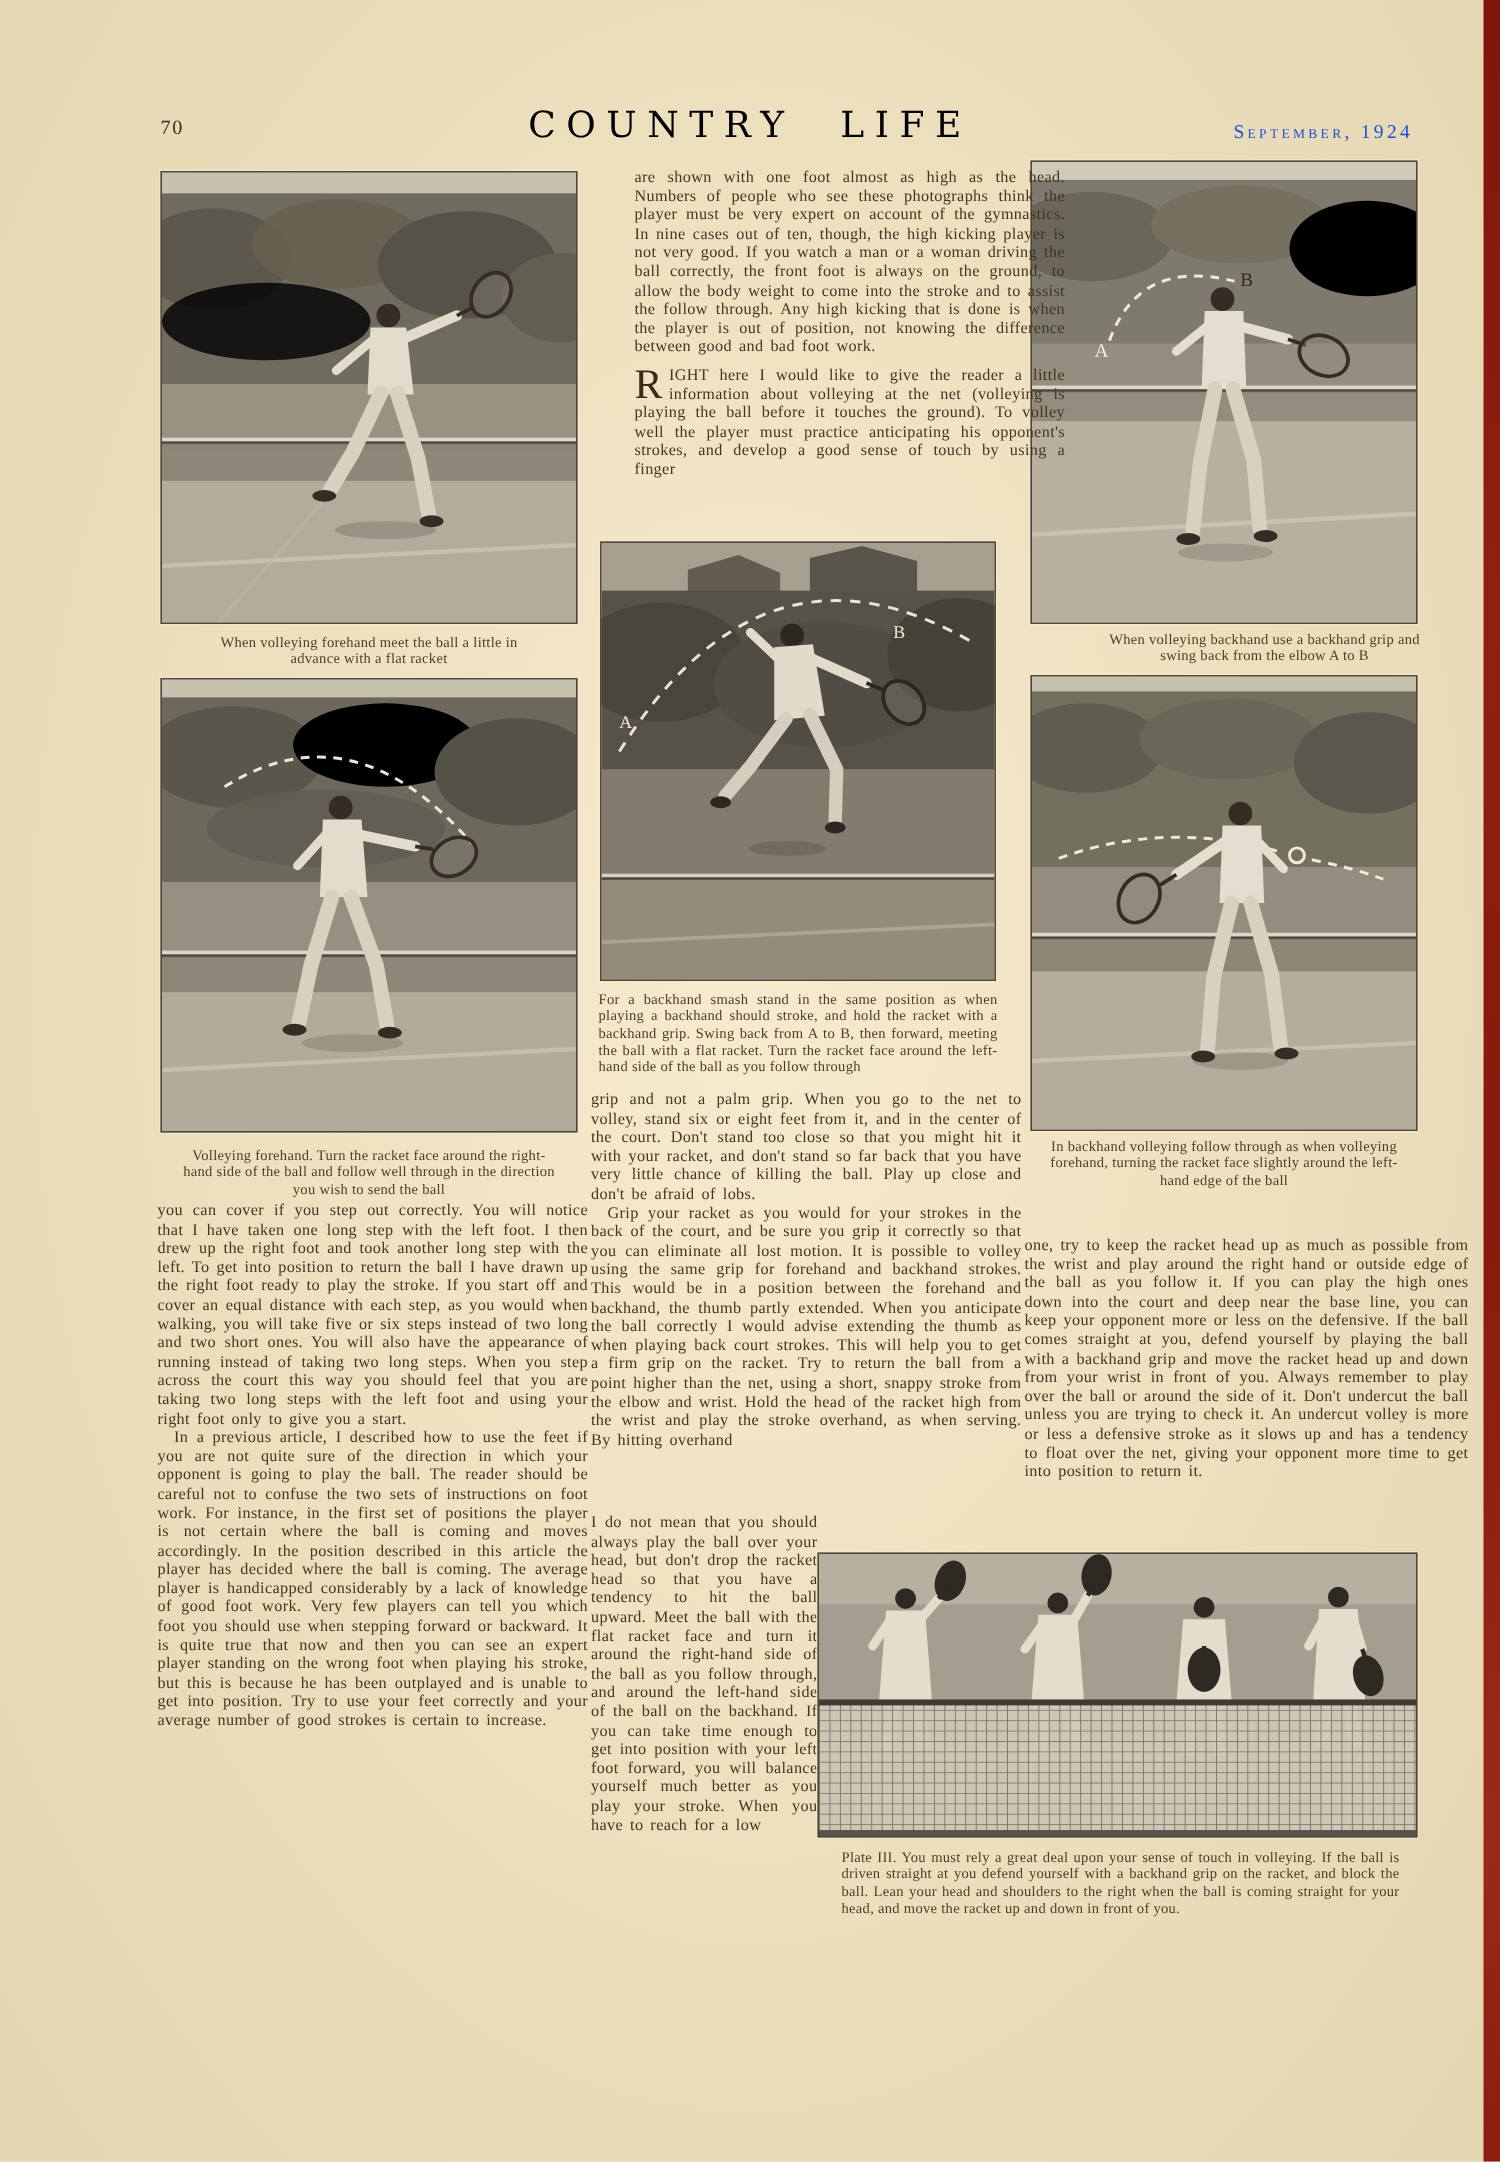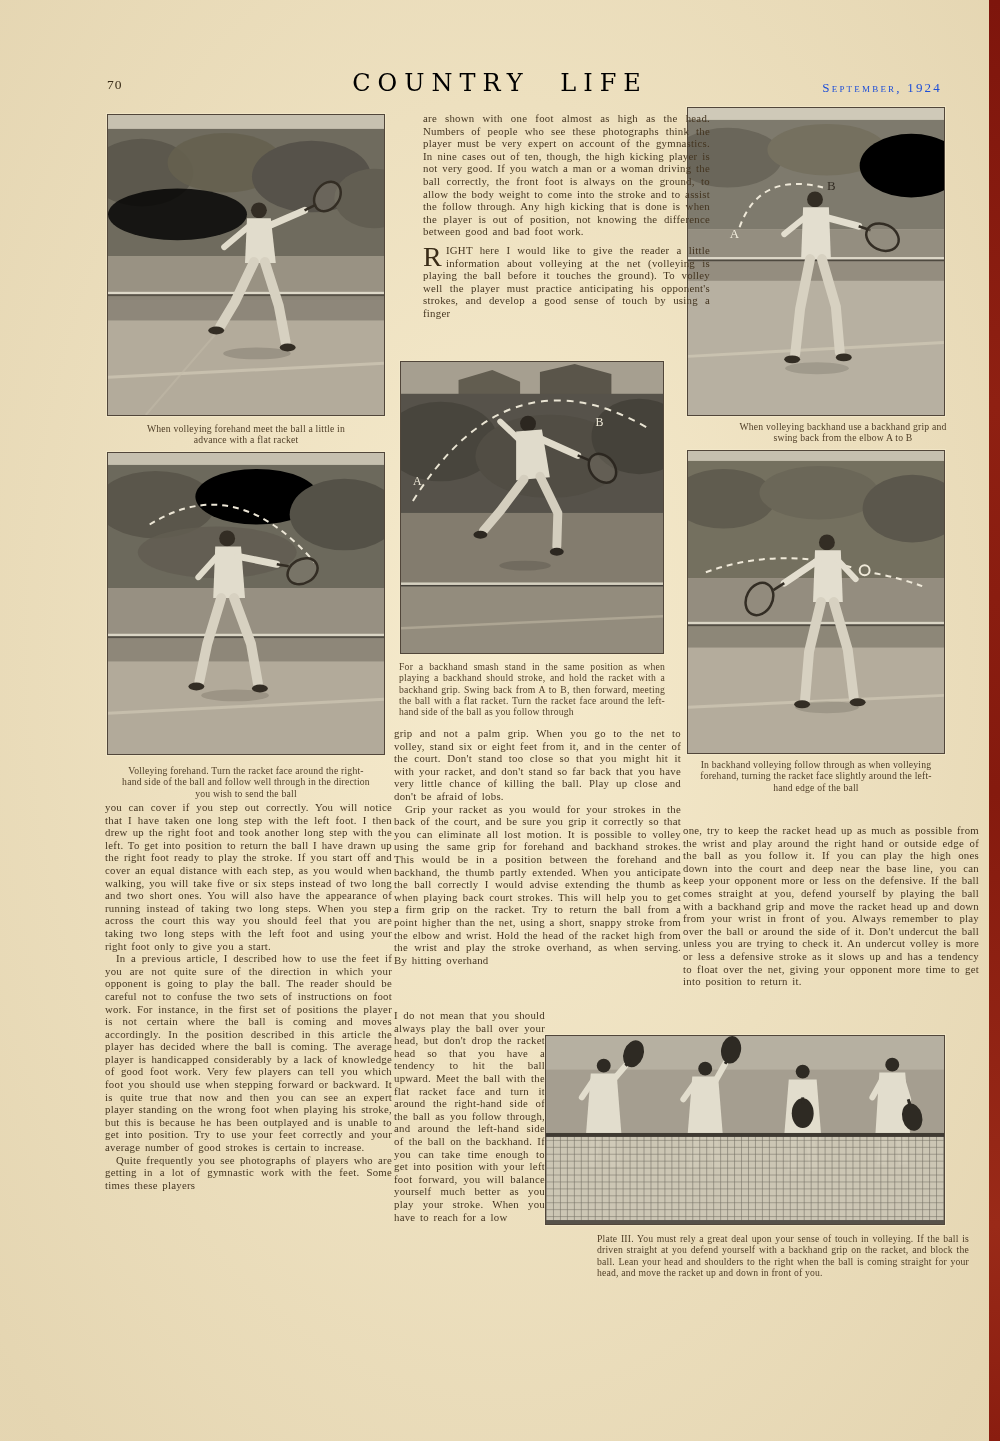--- a/index.html
+++ b/index.html
@@ -216,21 +216,20 @@
   <path d="M147 152 L161 200 L167 248" stroke="#d7d1c1" stroke-width="10" fill="none" stroke-linecap="round"></path>
   <ellipse cx="115" cy="255" rx="8" ry="4" fill="#332d24"></ellipse>
   <ellipse cx="171" cy="253" rx="8" ry="4" fill="#332d24"></ellipse>
 </svg>
 </div>
 <div class="cap cap-c" style="left:700px;top:759px;width:232px;">In backhand volleying follow through as when volleying forehand, turning the racket face slightly around the left-hand edge of the ball</div>
 
 <div class="body-text" style="left:105px;top:801px;width:287px;">
   <div>you can cover if you step out correctly.  You will notice that I have taken one long step with the left foot.  I then drew up the right foot and took another long step with the left.  To get into position to return the ball I have drawn up the right foot ready to play the stroke.  If you start off and cover an equal distance with each step, as you would when walking, you will take five or six steps instead of two long and two short ones.  You will also have the appearance of running instead of taking two long steps.  When you step across the court this way you should feel that you are taking two long steps with the left foot and using your right foot only to give you a start.</div>
   <div class="ind">In a previous article, I described how to use the feet if you are not quite sure of the direction in which your opponent is going to play the ball.  The reader should be careful not to confuse the two sets of instructions on foot work.  For instance, in the first set of positions the player is not certain where the ball is coming and moves accordingly.  In the position described in this article the player has decided where the ball is coming.  The average player is handicapped considerably by a lack of knowledge of good foot work.  Very few players can tell you which foot you should use when stepping forward or backward.  It is quite true that now and then you can see an expert player standing on the wrong foot when playing his stroke, but this is because he has been outplayed and is unable to get into position.  Try to use your feet correctly and your average number of good strokes is certain to increase.</div>
-  <div class="ind">Quite frequently you see photographs of players who are getting in a lot of gymnastic work with the feet.  Some times these players</div>
 </div>
 
 <div class="body-text" style="left:394px;top:727px;width:287px;">
   <div>grip and not a palm grip.  When you go to the net to volley, stand six or eight feet from it, and in the center of the court.  Don't stand too close so that you might hit it with your racket, and don't stand so far back that you have very little chance of killing the ball.  Play up close and don't be afraid of lobs.</div>
   <div class="ind">Grip your racket as you would for your strokes in the back of the court, and be sure you grip it correctly so that you can eliminate all lost motion.  It is possible to volley using the same grip for forehand and backhand strokes.  This would be in a position between the forehand and backhand, the thumb partly extended.  When you anticipate the ball correctly I would advise extending the thumb as when playing back court strokes.  This will help you to get a firm grip on the racket.  Try to return the ball from a point higher than the net, using a short, snappy stroke from the elbow and wrist.  Hold the head of the racket high from the wrist and play the stroke overhand, as when serving.  By hitting overhand</div>
 </div>
 
 <div class="body-text" style="left:394px;top:1009px;width:151px;">
   <div>I do not mean that you should always play the ball over your head, but don't drop the racket head so that you have a tendency to hit the ball upward.  Meet the ball with the flat racket face and turn it around the right-hand side of the ball as you follow through, and around the left-hand side of the ball on the backhand.  If you can take time enough to get into position with your left foot forward, you will balance yourself much better as you play your stroke.  When you have to reach for a low</div>
 </div>
@@ -279,13 +278,13 @@
   <ellipse cx="368" cy="82" rx="10" ry="14" fill="#2e2a23" transform="rotate(-15 368 82)"></ellipse>
   <path d="M364 64 L366 70" stroke="#2e2a23" stroke-width="3"></path>
   <path d="M338 44 L328 62" stroke="#e2ddcd" stroke-width="6" stroke-linecap="round"></path>
   <path d="M340 100 L337 130 M356 100 L359 130" stroke="#d6d0c0" stroke-width="9"></path>
 
   <rect y="100" width="400" height="90" fill="url(#netmesh)" opacity=".92"></rect>
   <rect y="98" width="400" height="4" fill="#3f3a32"></rect>
   <rect y="186" width="400" height="4" fill="#57524a"></rect>
 </svg>
 </div>
-<div class="cap cap-j" style="left:561px;top:1233px;width:372px;margin-left:36px;">Plate III.  You must rely a great deal upon your sense of touch in volleying.  If the ball is driven straight at you defend yourself with a backhand grip on the racket, and block the ball.  Lean your head and shoulders to the right when the ball is coming straight for your head, and move the racket up and down in front of you.</div>
+<div class="cap cap-j" style="left:561px;top:1233px;width:372px;">Plate III.  You must rely a great deal upon your sense of touch in volleying.  If the ball is driven straight at you defend yourself with a backhand grip on the racket, and block the ball.  Lean your head and shoulders to the right when the ball is coming straight for your head, and move the racket up and down in front of you.</div>
 
 </body></html>

